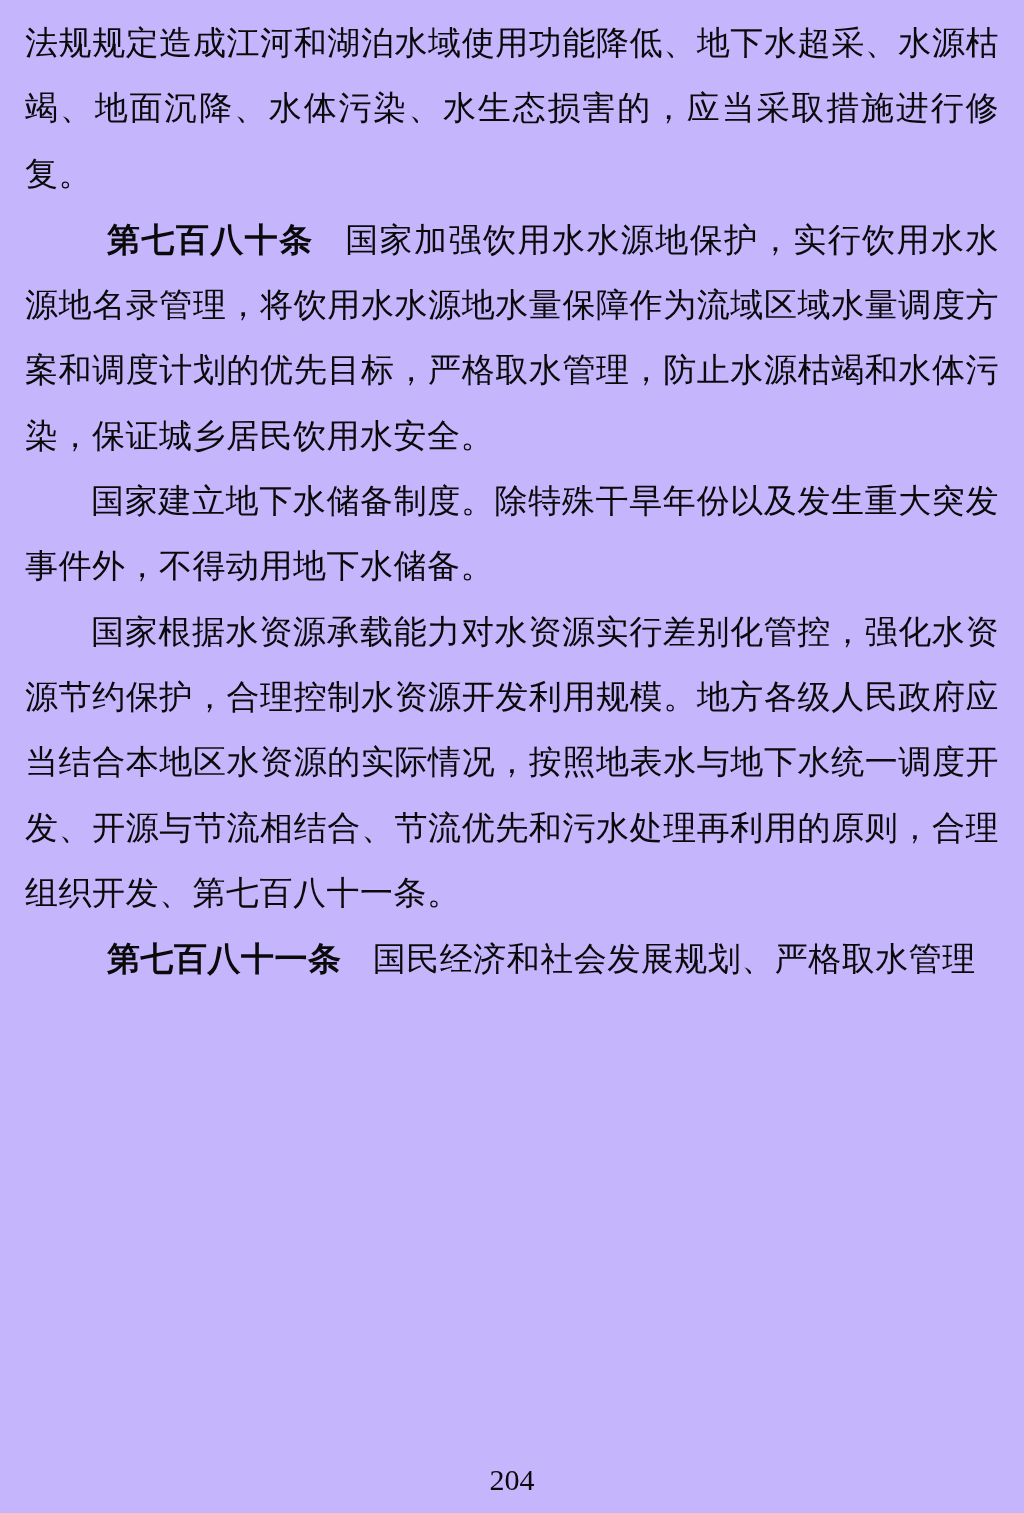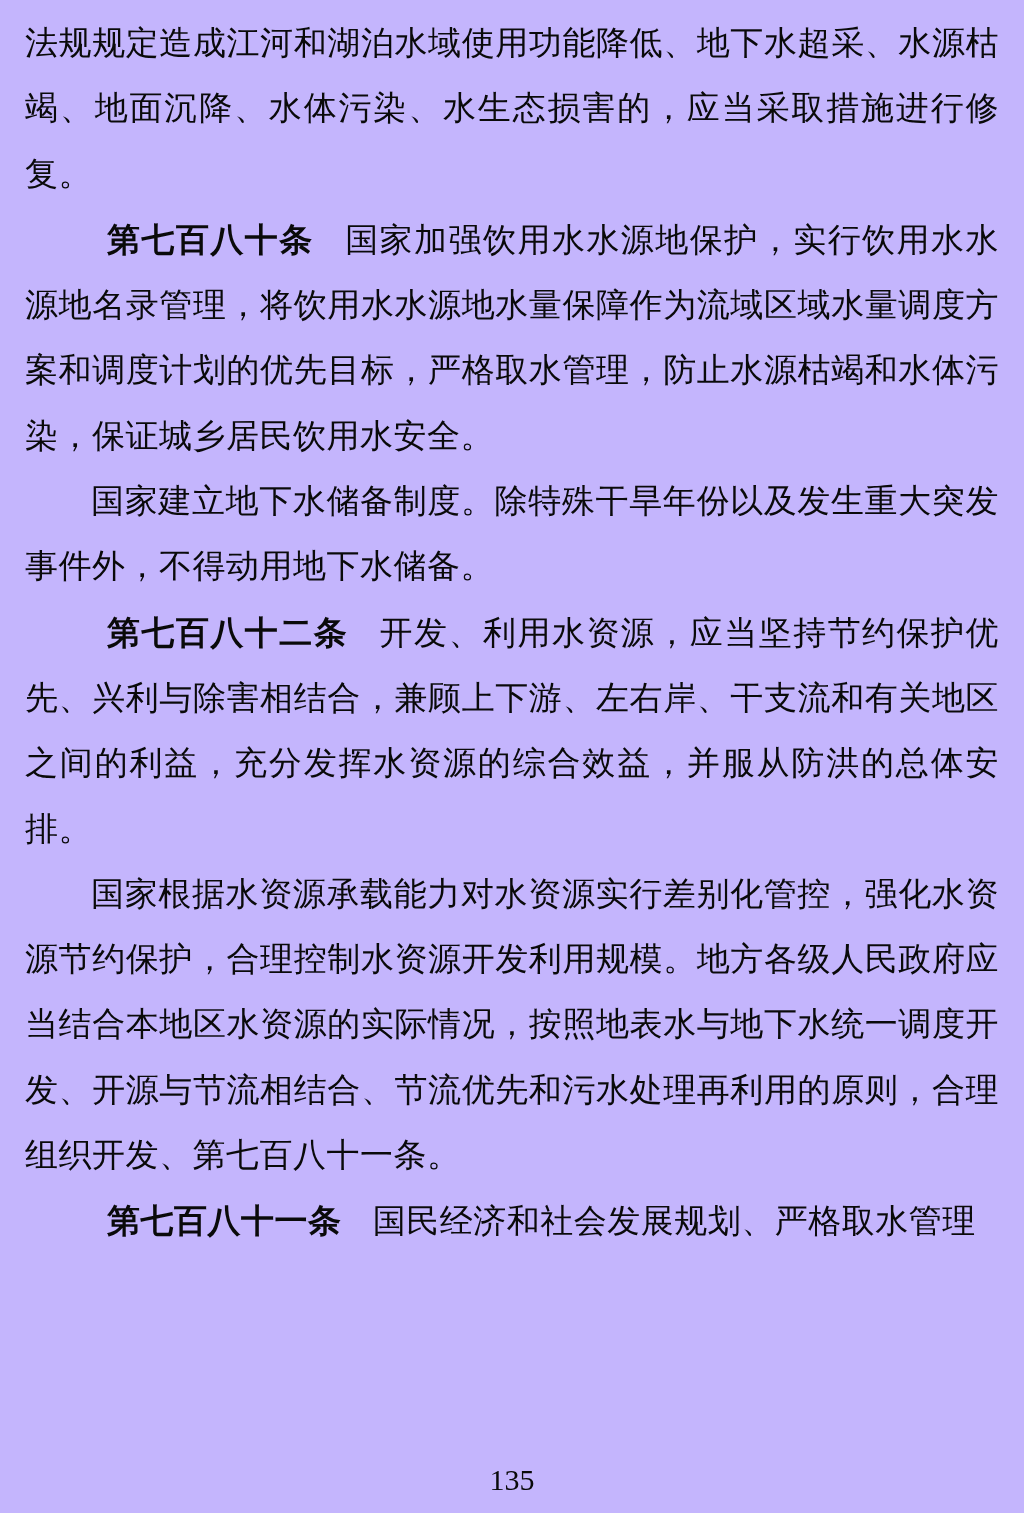--- a/index.html
+++ b/index.html
@@ -57,24 +57,23 @@
 <div class="page">
   <div class="text-block">
 
     <p><span>法规规定造成江河和湖泊水域使用功能降低、地下水超采、水源枯竭、地面沉降、水体污染、水生态损害的，应当采取措施进行修复。</span></p>
 
     <p class="indent"><span class="lead">第七百八十条</span><span>国家加强饮用水水源地保护，实行饮用水水源地名录管理，将饮用水水源地水量保障作为流域区域水量调度方案和调度计划的优先目标，严格取水管理，防止水源枯竭和水体污染，保证城乡居民饮用水安全。</span></p>
 
 
     <p class="indent"><span>国家建立地下水储备制度。除特殊干旱年份以及发生重大突发事件外，不得动用地下水储备。</span></p>
 
-    <p class="indent"><span class="lead">第七百八十二条</span><span>开发、利用水资源，应当坚持节约保护优先、兴利与除害相结合，兼顾上下游、左右岸、干支流和有关地区之间的利益，充分发挥水资源的综合效益，并服从防洪的总体安排。</span></p>
 
     <p class="indent"><span>国家根据水资源承载能力对水资源实行差别化管控，强化水资源节约保护，合理控制水资源开发利用规模。地方各级人民政府应当结合本地区水资源的实际情况，按照地表水与地下水统一调度开发、开源与节流相结合、节流优先和污水处理再利用的原则，合理组织开发、第七百八十一条。</span></p>
 
     <p class="indent"><span class="lead">第七百八十一条</span><span>国民经济和社会发展规划、严格取水管理</span></p>
 
   </div>
 
   <div class="footer">
-    <span>135</span>
+    <span>204</span>
   </div>
 </div>
 
 </body></html>

